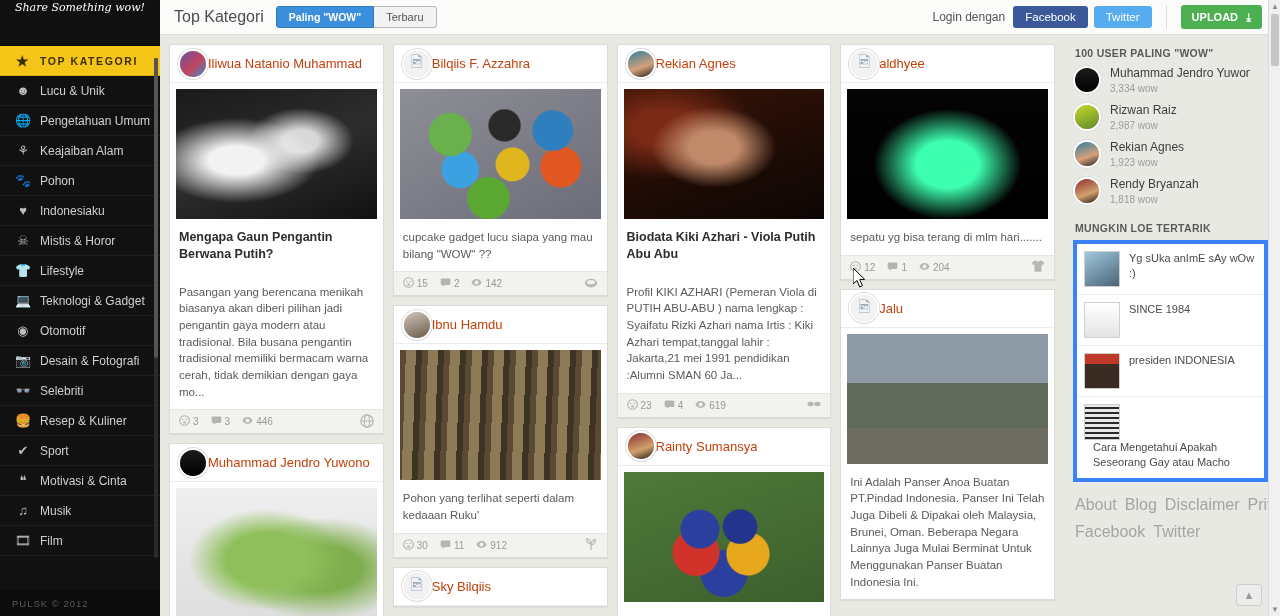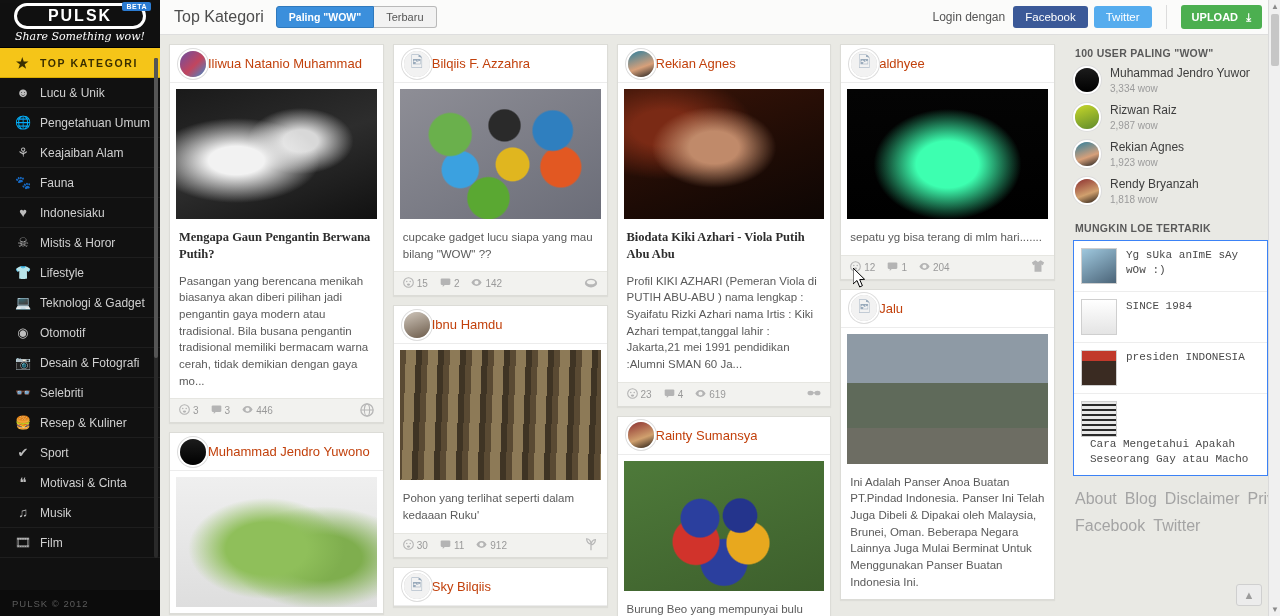--- a/index.html
+++ b/index.html
@@ -111,21 +111,21 @@
   }
   .avatar{
     width:30px; height:30px; border-radius:50%; border:2px solid #fff;
     box-shadow:0 0 0 1px #ddd; background:#ccc; overflow:hidden; flex:none;
     position:relative;
   }
   .avatar .ph{ position:absolute; inset:0; }
   .uname{ font-size:13px; color:#c2410c; white-space:nowrap; overflow:hidden;}
   .card-img{ margin:6px; height:130px; background:#333; overflow:hidden; position:relative;}
   .card-body{ padding:4px 9px 9px; }
-  .card-title{ font-size:12.5px; font-weight:bold; color:#2d2d2d; line-height:1.35; margin-bottom:10px;font-family:Liberation Serif, serif;}
+  .card-title{ font-size:12.5px; font-weight:bold; color:#2d2d2d; line-height:1.35; margin-bottom:21px;}
   .card-text{ font-size:11.5px; color:#5a5a5a; line-height:1.45; }
   .card-foot{
     background:#f2f2ef; border-top:1px solid #e6e6e1; height:24px;
     display:flex; align-items:center; padding:0 9px; font-size:10px; color:#9a9a9a;
   }
   .stat{ display:flex; align-items:center; margin-right:12px; gap:3px;}
   .stat svg{ width:11px; height:11px; fill:#b4b4b4; }
   .cat-ic{ margin-left:auto; color:#b0b0b0; font-size:13px; line-height:1;}
   .cat-ic svg{ width:14px; height:14px; fill:#b7b7b7;}
   .rail-h{
@@ -134,21 +134,21 @@
   }
   .user-row{ display:flex; align-items:center; margin-bottom:9px;}
   .user-row .avatar{ width:28px;height:28px;}
   .user-meta{ margin-left:9px; }
   .user-name{ font-size:12px; color:#3d3d3d; white-space:nowrap; overflow:hidden; width:140px;}
   .user-wow{ font-size:10px; color:#9b9b9b; margin-top:3px;}
   .rail-h2{
     font-size:10.5px; font-weight:bold; color:#595959; letter-spacing:.3px;
     padding:8px 0 6px 2px;
   }
-  .sugg{ background:#fff; border:1px solid #3b82f6;font-family:Liberation Mono, monospace; }
+  .sugg{ background:#fff; border:4px solid #3b82f6; }
   .sugg-row{ display:flex; align-items:flex-start; padding:7px; border-bottom:1px solid #ededed;}
   .sugg-row:last-child{ border-bottom:none;flex-direction:column; }
   .thumb{ width:36px;height:36px; background:#d9d9d9; border:1px solid #cfcfcf; flex:none; overflow:hidden; position:relative;}
   .sugg-t{ font-size:11px; color:#4a4a4a; margin-left:9px; line-height:1.4;}
   .rail-foot{ padding:9px 0 0 2px; font-size:16px; color:#a4a4a4; line-height:1.7;}
   .rail-foot a{ color:#a4a4a4; text-decoration:none; margin-right:8px;}
 
   
   .vscroll{
     position:absolute; right:0; top:0; width:12px; height:616px; background:#f0f0f0;
@@ -221,26 +221,20 @@
     color:#9ab; font-size:15px;
   }
 </style>
 </head>
 <body>
 
 <div class="app">
 
   <div class="sidebar">
     <div class="brand">
-      <div class="logo-wrap">
-        <div class="logo-pill">
-          <span>PULSK</span>
-        </div>
-        <div class="logo-beta">BETA</div>
-      </div>
       <div class="logo-tag">Share Something wow!</div>
     </div>
     <div class="nav" id="nav">
         <div class="nav-item active">
           <span class="ic">★</span>
           <span>TOP KATEGORI</span>
         </div>
         <div class="nav-item">
           <span class="ic">☻</span>
           <span>Lucu &amp; Unik</span>
@@ -248,21 +242,21 @@
         <div class="nav-item">
           <span class="ic">🌐</span>
           <span>Pengetahuan Umum</span>
         </div>
         <div class="nav-item">
           <span class="ic">⚘</span>
           <span>Keajaiban Alam</span>
         </div>
         <div class="nav-item">
           <span class="ic">🐾</span>
-          <span>Fauna</span>
+          <span>Pohon</span>
         </div>
         <div class="nav-item">
           <span class="ic">♥</span>
           <span>Indonesiaku</span>
         </div>
         <div class="nav-item">
           <span class="ic">☠</span>
           <span>Mistis &amp; Horor</span>
         </div>
         <div class="nav-item">

